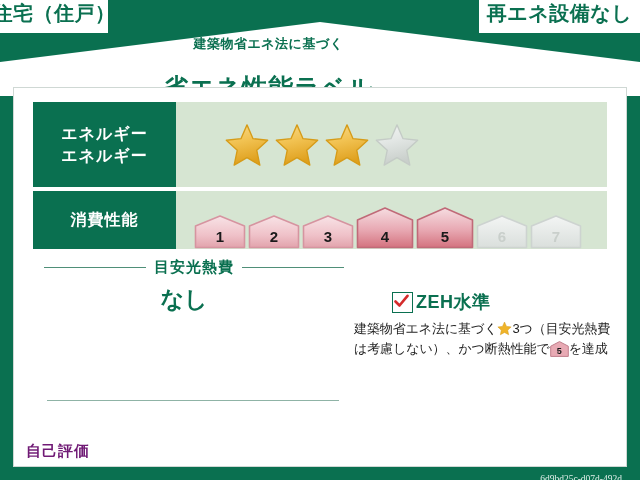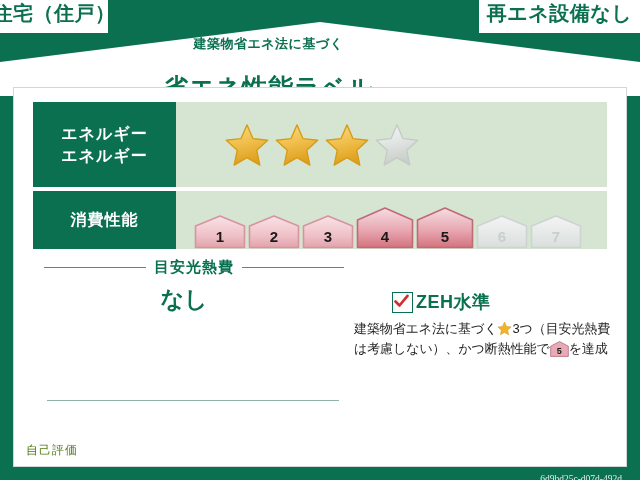--- a/index.html
+++ b/index.html
@@ -129,21 +129,21 @@
   }
   .inline-house .ihn{
     position:absolute;left:0;right:0;bottom:1px;text-align:center;
     font-size:9px;font-weight:bold;color:#1a1a1a;line-height:1;
   }
   #self-eval-row{
     position:absolute;left:19px;top:440px;
     display:flex;align-items:center;gap:6px;
   }
   #self-eval-badge{
-    background:#ffffff;color:#4d7c0f;font-weight:normal;font-size:12px;
+    background:#ffffff;color:#701a75;font-weight:bold;font-size:15px;
     padding:2px 7px;letter-spacing:1px;white-space:nowrap;
   }
   #building-name{color:#ffffff;font-size:13px;white-space:nowrap;}
   #eval-date-block{
     position:absolute;right:18px;top:436px;text-align:right;
   }
   #eval-date{color:#ffffff;font-size:14px;white-space:nowrap;}
   #eval-id{color:#dfeee8;font-size:9.5px;margin-top:20px;white-space:nowrap;
            font-family:"Liberation Serif",serif;}
 </style>

